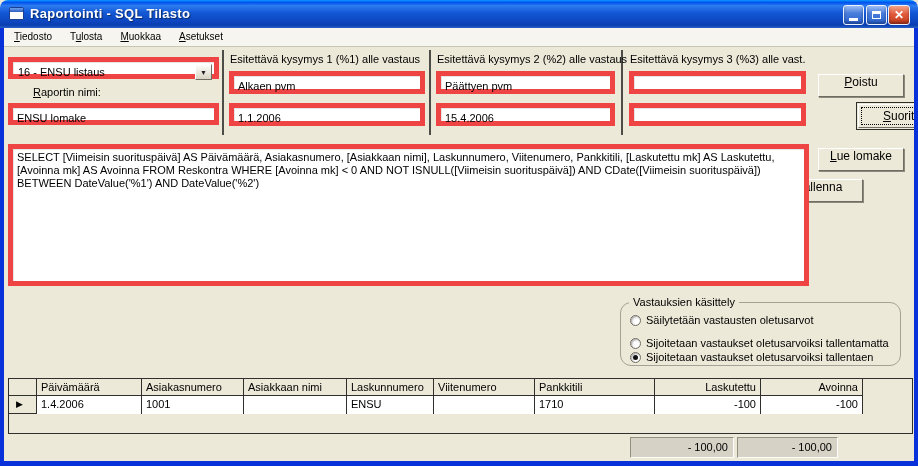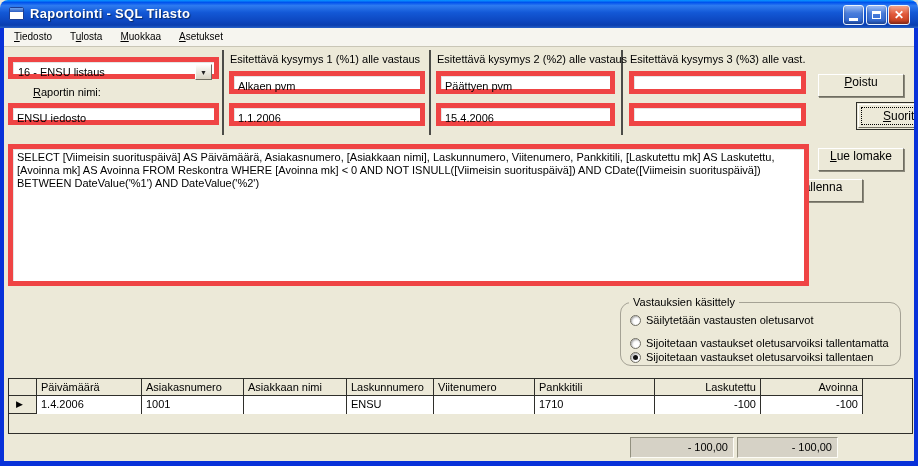--- a/index.html
+++ b/index.html
@@ -159,21 +159,21 @@
   </div>
 
   <div class="combo sunken">
     <span class="combo-text">16 - ENSU listaus</span>
     <span class="combo-btn">
         <span>▼</span>
       </span>
   </div>
 
   <div class="label" style="left:10px; top:86px;margin-left:23px;"><span></span><u>R</u><span>aportin nimi:</span></div>
-  <div class="field sunken" style="left:8px; top:103px; width:211px; height:22px;">ENSU iedosto</div>
+  <div class="field sunken" style="left:8px; top:103px; width:211px; height:22px;">ENSU lomake</div>
 
   <div class="vsep" style="left:222px;"></div>
   <div class="vsep" style="left:429px;"></div>
   <div class="vsep" style="left:621px;"></div>
 
   <div class="label" style="left:230px; top:53px;">Esitettävä kysymys 1 (%1) alle vastaus</div>
   <div class="field sunken" style="left:229px; top:71px; width:196px; height:23px;">Alkaen pvm</div>
   <div class="field sunken" style="left:229px; top:103px; width:196px; height:23px;">1.1.2006</div>
 
   <div class="label" style="left:437px; top:53px;">Esitettävä kysymys 2 (%2) alle vastaus</div>

